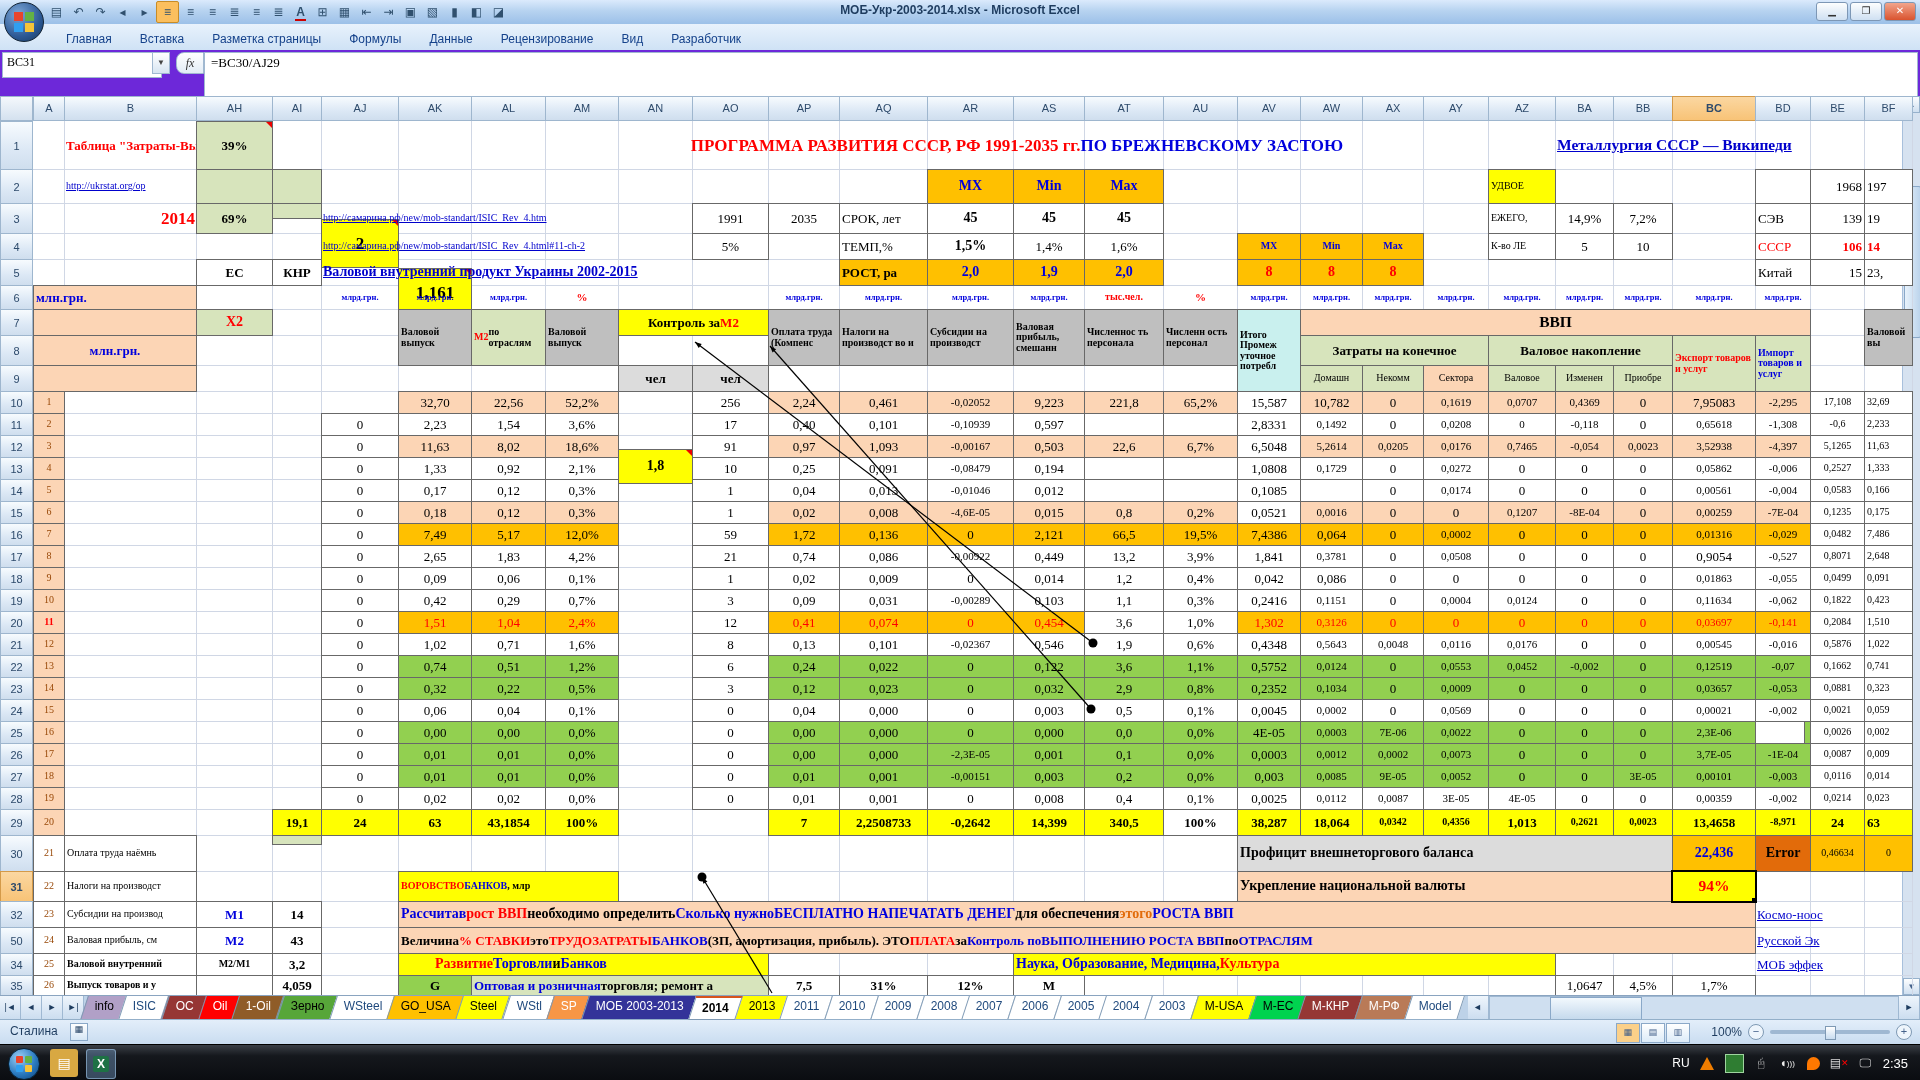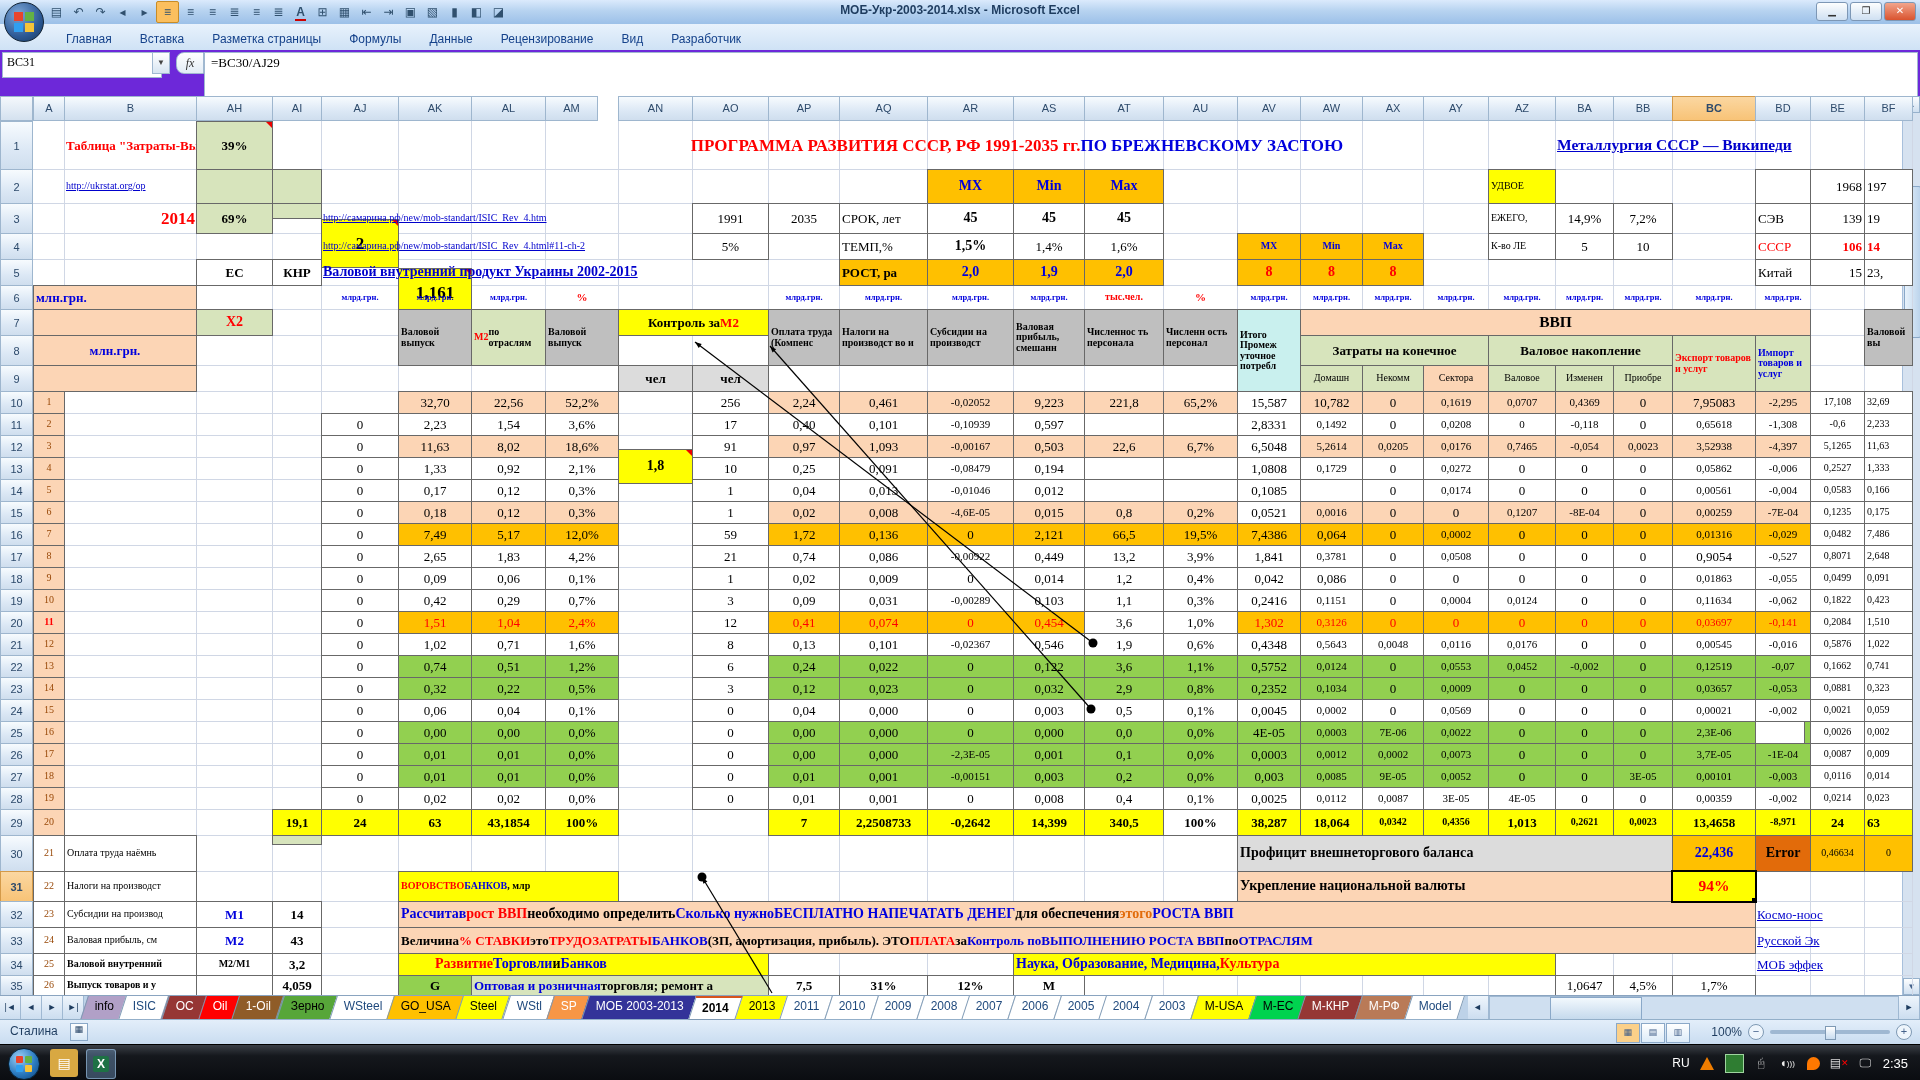--- a/index.html
+++ b/index.html
@@ -220,21 +220,21 @@
       <div class="gl" style="left: 33px; top: 831px; width: 1879px; height: 1px;"></div>
       <div class="gl" style="left: 33px; top: 857px; width: 1879px; height: 1px;"></div>
       <div class="gl" style="left: 33px; top: 879px; width: 1879px; height: 1px;"></div>
       <div class="ch" style="left: 33px; top: 0px; width: 32px; height: 25px; line-height: 23px;">A</div>
       <div class="ch" style="left: 64px; top: 0px; width: 133px; height: 25px; line-height: 23px;">B</div>
       <div class="ch" style="left: 196px; top: 0px; width: 77px; height: 25px; line-height: 23px;">AH</div>
       <div class="ch" style="left: 272px; top: 0px; width: 50px; height: 25px; line-height: 23px;">AI</div>
       <div class="ch" style="left: 321px; top: 0px; width: 78px; height: 25px; line-height: 23px;">AJ</div>
       <div class="ch" style="left: 398px; top: 0px; width: 74px; height: 25px; line-height: 23px;">AK</div>
       <div class="ch" style="left: 471px; top: 0px; width: 75px; height: 25px; line-height: 23px;">AL</div>
-      <div class="ch" style="left: 545px; top: 0px; width: 53px; height: 25px; line-height: 23px;">AM</div>
+      <div class="ch" style="left: 545px; top: 0px; width: 74px; height: 25px; line-height: 23px;">AM</div>
       <div class="ch" style="left: 618px; top: 0px; width: 75px; height: 25px; line-height: 23px;">AN</div>
       <div class="ch" style="left: 692px; top: 0px; width: 77px; height: 25px; line-height: 23px;">AO</div>
       <div class="ch" style="left: 768px; top: 0px; width: 72px; height: 25px; line-height: 23px;">AP</div>
       <div class="ch" style="left: 839px; top: 0px; width: 89px; height: 25px; line-height: 23px;">AQ</div>
       <div class="ch" style="left: 927px; top: 0px; width: 87px; height: 25px; line-height: 23px;">AR</div>
       <div class="ch" style="left: 1013px; top: 0px; width: 72px; height: 25px; line-height: 23px;">AS</div>
       <div class="ch" style="left: 1084px; top: 0px; width: 80px; height: 25px; line-height: 23px;">AT</div>
       <div class="ch" style="left: 1163px; top: 0px; width: 75px; height: 25px; line-height: 23px;">AU</div>
       <div class="ch" style="left: 1237px; top: 0px; width: 64px; height: 25px; line-height: 23px;">AV</div>
       <div class="ch" style="left: 1300px; top: 0px; width: 63px; height: 25px; line-height: 23px;">AW</div>
@@ -272,21 +272,21 @@
       <div class="rh" style="left: 0px; top: 581px; width: 33px; height: 23px; line-height: 22px;">23</div>
       <div class="rh" style="left: 0px; top: 603px; width: 33px; height: 23px; line-height: 22px;">24</div>
       <div class="rh" style="left: 0px; top: 625px; width: 33px; height: 23px; line-height: 22px;">25</div>
       <div class="rh" style="left: 0px; top: 647px; width: 33px; height: 23px; line-height: 22px;">26</div>
       <div class="rh" style="left: 0px; top: 669px; width: 33px; height: 23px; line-height: 22px;">27</div>
       <div class="rh" style="left: 0px; top: 691px; width: 33px; height: 23px; line-height: 22px;">28</div>
       <div class="rh" style="left: 0px; top: 713px; width: 33px; height: 27px; line-height: 26px;">29</div>
       <div class="rh" style="left: 0px; top: 739px; width: 33px; height: 37px; line-height: 36px;">30</div>
       <div class="rh sel" style="left: 0px; top: 775px; width: 33px; height: 31px; line-height: 30px;">31</div>
       <div class="rh" style="left: 0px; top: 805px; width: 33px; height: 27px; line-height: 26px;">32</div>
-      <div class="rh" style="left: 0px; top: 831px; width: 33px; height: 27px; line-height: 26px;">33</div>
+      <div class="rh" style="left: 0px; top: 831px; width: 33px; height: 27px; line-height: 26px;">50</div>
       <div class="rh" style="left: 0px; top: 857px; width: 33px; height: 23px; line-height: 22px;">34</div>
       <div class="rh" style="left: 0px; top: 879px; width: 33px; height: 21px; line-height: 20px;">35</div>
       <div class="cell nb tr b f13 L" style="left: 64px; top: 25px; width: 133px; height: 49px;">Таблица "Затраты-Вы</div>
       <div class="cell lg b f13 cm" style="left: 196px; top: 25px; width: 77px; height: 49px;">39%</div>
       <div class="cell lg b f13 cm" style="left: 272px; top: 25px; width: 50px; height: 49px;">57%</div>
       <div class="cell ye b xl cm" style="left: 321px; top: 25px; width: 78px; height: 49px;">2</div>
       <div class="cell ye b xl cm" style="left: 398px; top: 25px; width: 74px; height: 49px;">1,161</div>
       <div class="cell g3 xl cm" style="left: 471px; top: 25px; width: 75px; height: 49px;">10</div>
       <div class="cell nb b xl wr" style="left: 545px; top: 25px; width: 944px; height: 49px;">
         <span class="tr">ПРОГРАММА РАЗВИТИЯ СССР, РФ 1991-2035 гг. </span>

